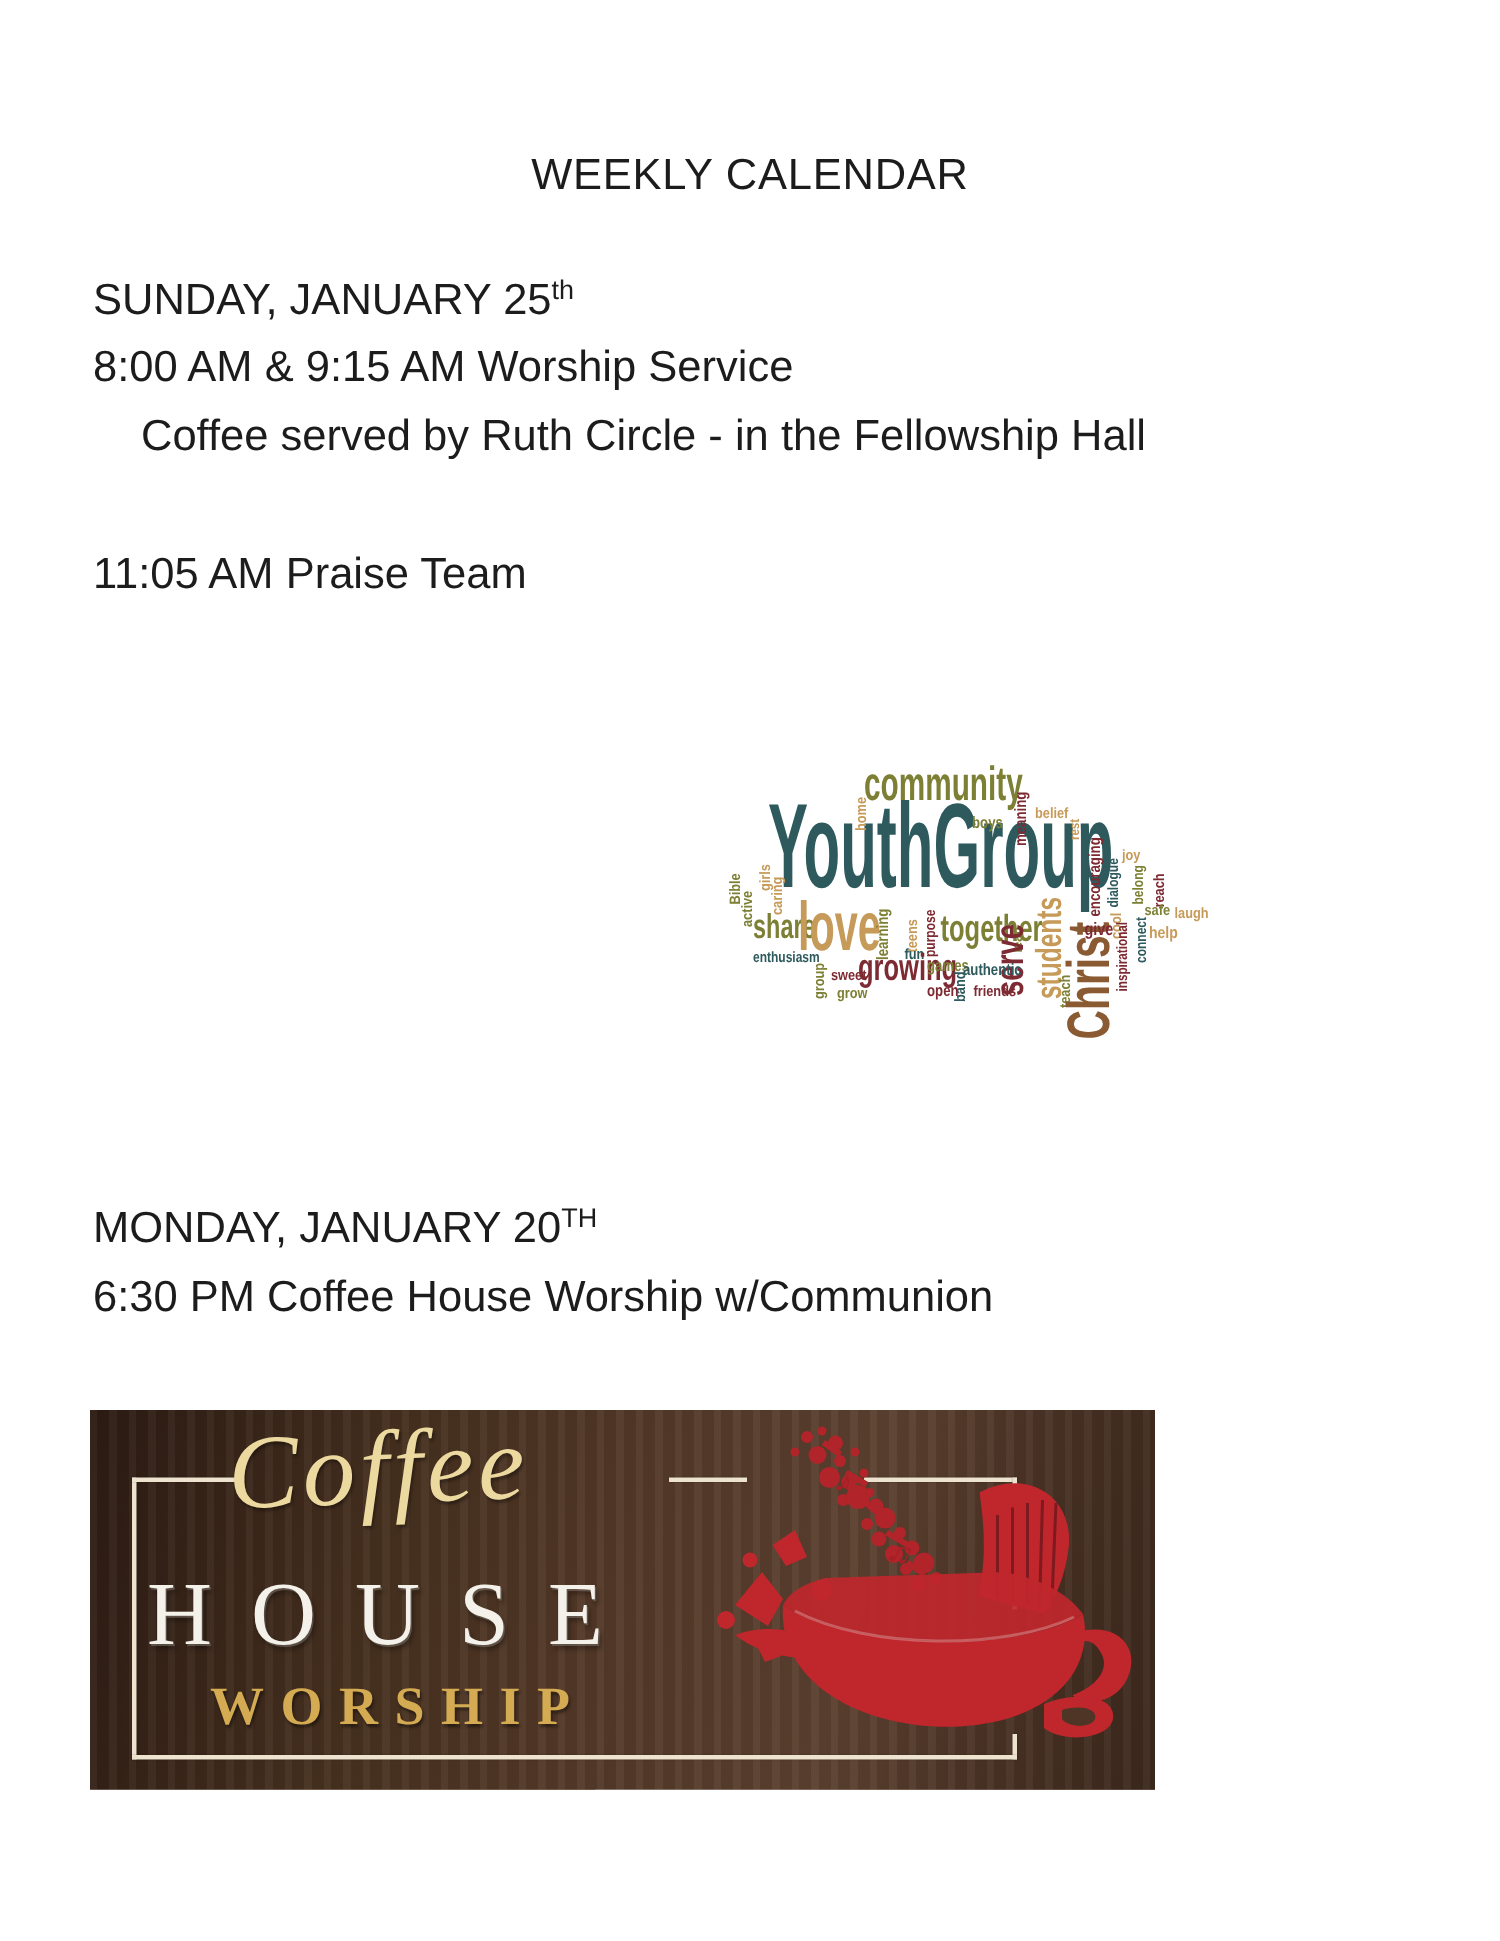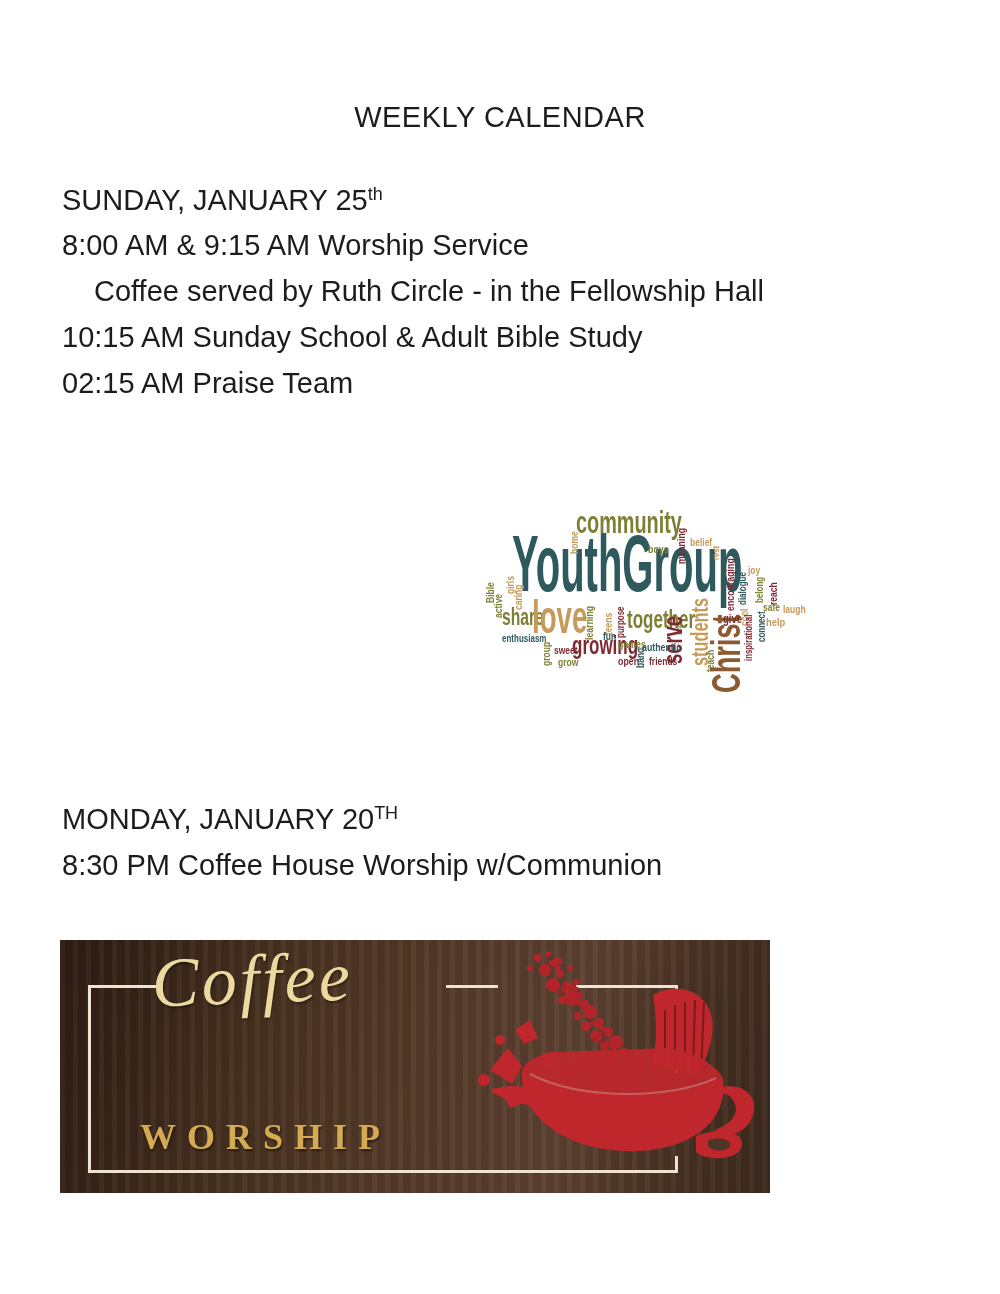--- a/index.html
+++ b/index.html
@@ -60,22 +60,21 @@
 
 <div class="page">
 
   <div class="doc-title">WEEKLY CALENDAR</div>
 
   <div class="heading" style="top:170px;margin-top:14px;">
     <span>SUNDAY, JANUARY 25</span><span class="sup">th</span>
   </div>
   <div class="line" style="top:229px;">8:00 AM &amp; 9:15 AM Worship Service</div>
   <div class="line" style="top:275px;margin-left:32px;">Coffee served by Ruth Circle - in the Fellowship Hall</div>
-  <div class="line" style="top:321px;">10:15 AM Sunday School &amp; Adult Bible Study</div>
-  <div class="line" style="top:367px;">02:15 AM Praise Team</div>
+  <div class="line" style="top:367px;">11:05 AM Praise Team</div>
 
   <div class="wordcloud">
       <span class="wc-word" style="left: 98px; top: 6px; font-size: 32px; color: rgb(125, 128, 52); transform: scaleX(0.62);">community</span>
       <span class="wc-word" style="left: 34px; top: 24px; font-size: 80px; color: rgb(46, 90, 94); transform: scaleX(0.5);">YouthGroup</span>
       <span class="wc-word" style="left: 170px; top: 44px; font-size: 11px; color: rgb(125, 128, 52); transform: scaleX(0.8);">boys</span>
       <span class="wc-word" style="left: 92px; top: 54px; font-size: 10px; color: rgb(198, 154, 88); transform: rotate(-90deg) scaleX(0.85);">home</span>
       <span class="wc-word" style="left: 198px; top: 64px; font-size: 11px; color: rgb(126, 42, 51); transform: rotate(-90deg) scaleX(0.8);">meaning</span>
       <span class="wc-word" style="left: 212px; top: 38px; font-size: 10px; color: rgb(198, 154, 88); transform: scaleX(0.85);">belief</span>
       <span class="wc-word" style="left: 234px; top: 60px; font-size: 9px; color: rgb(198, 154, 88); transform: rotate(-90deg) scaleX(0.85);">rest</span>
       <span class="wc-word" style="left: 28px; top: 94px; font-size: 10px; color: rgb(198, 154, 88); transform: rotate(-90deg) scaleX(0.85);">girls</span>
@@ -114,33 +113,34 @@
       <span class="wc-word" style="left: 279px; top: 142px; font-size: 10px; color: rgb(46, 90, 94); transform: rotate(-90deg) scaleX(0.8);">connect</span>
       <span class="wc-word" style="left: 291px; top: 105px; font-size: 10px; color: rgb(126, 42, 51); transform: rotate(-90deg) scaleX(0.85);">reach</span>
       <span class="wc-word" style="left: 285px; top: 103px; font-size: 10px; color: rgb(125, 128, 52); transform: scaleX(0.85);">safe</span>
       <span class="wc-word" style="left: 288px; top: 117px; font-size: 11px; color: rgb(198, 154, 88); transform: scaleX(0.85);">help</span>
       <span class="wc-word" style="left: 305px; top: 105px; font-size: 10px; color: rgb(198, 154, 88); transform: scaleX(0.85);">laugh</span>
     </div>
 
   <div class="heading" style="top:803px;">
     <span>MONDAY, JANUARY 20</span><span class="sup">TH</span>
   </div>
-  <div class="line" style="top:849px;">8:30 PM Coffee House Worship w/Communion</div>
+  <div class="line" style="top:849px;">6:30 PM Coffee House Worship w/Communion</div>
 
   <div class="banner">
 
     <div class="fr" style="left:28px;top:45px;width:3px;height:188px;"></div>
     <div class="fr" style="left:28px;top:45px;width:74px;height:3px;"></div>
     <div class="fr" style="left:386px;top:45px;width:52px;height:3px;"></div>
     <div class="fr" style="left:516px;top:45px;width:102px;height:3px;"></div>
     <div class="fr" style="left:615px;top:45px;width:3px;height:88px;"></div>
     <div class="fr" style="left:615px;top:216px;width:3px;height:17px;"></div>
     <div class="fr" style="left:28px;top:230px;width:590px;height:3px;"></div>
 
     <div class="b-coffee">Coffee</div>
+    <div class="b-house">HOUSE</div>
     <div class="b-worship">WORSHIP</div>
 
     <svg class="cup-svg" width="310" height="253" viewBox="0 0 310 253">
       <g fill="#b0242a">
         <circle cx="78" cy="18" r="4"></circle>
           <circle cx="88" cy="14" r="3"></circle>
         <circle cx="97" cy="22" r="5"></circle>
           <circle cx="85" cy="30" r="6"></circle>
         <circle cx="100" cy="34" r="4"></circle>
           <circle cx="93" cy="45" r="7"></circle>

